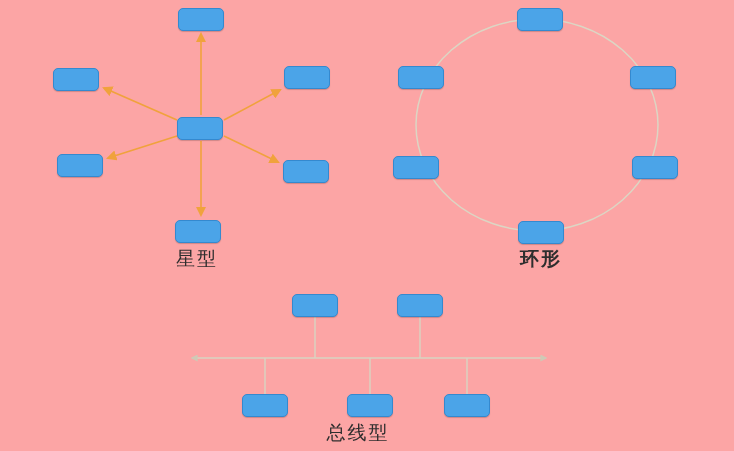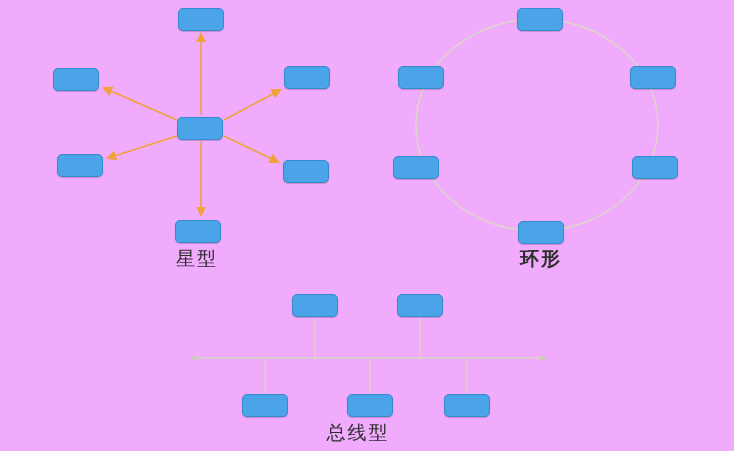--- a/index.html
+++ b/index.html
@@ -5,21 +5,21 @@
   html, body {
     margin: 0;
     padding: 0;
     background: #ffffff;
     font-family: "Liberation Sans", "DejaVu Sans", sans-serif;
   }
   .canvas {
     position: relative;
     width: 734px;
     height: 451px;
-    background: #f0abfc;
+    background: #fca5a5;
     overflow: hidden;
   }
   svg.layer {
     position: absolute;
     left: 0;
     top: 0;
     width: 734px;
     height: 451px;
   }
   .node {

